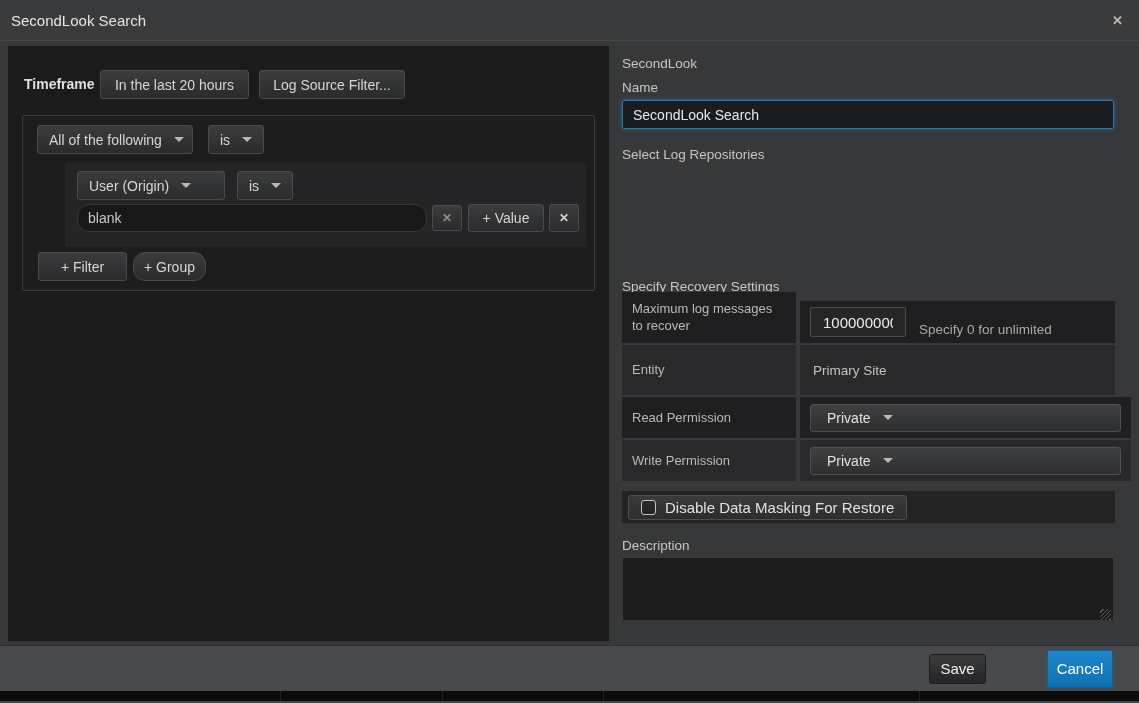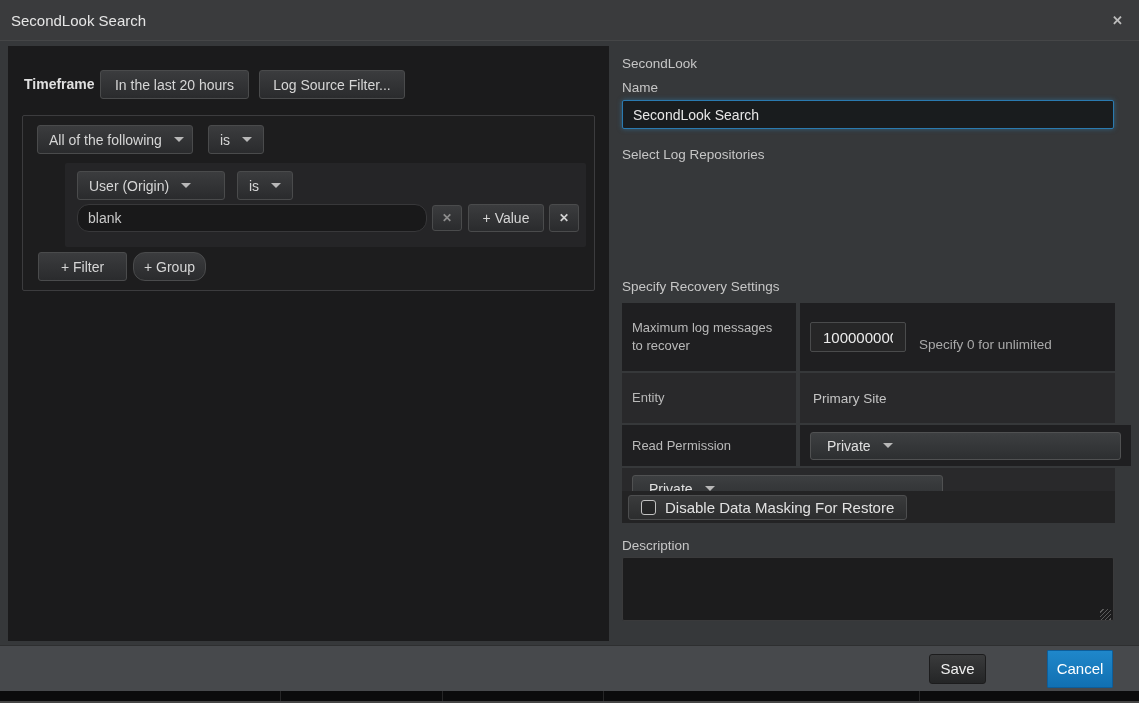--- a/index.html
+++ b/index.html
@@ -92,21 +92,21 @@
   .lbl-recovery { position:absolute; left:0; top:233px; }
   .settings-table { position:absolute; left:0; top:257px; width:493px; display:flex; flex-direction:column; gap:2px; }
   .trow { display:flex; gap:4px; }
   .trow .cell-label {
     width:174px; flex:none; display:flex; align-items:center;
     padding:8px 10px; font-size:13px; color:#b9b9b9; line-height:1.35;
   }
   .trow .cell-value { flex:1; display:flex; align-items:center; padding:6px 10px 6px 3px; }
   .row-dark  > div { background:#1f1f21; }
   .row-light > div { background:#29292b; }
-  .r1 { height:68px; } .r2 { height:50px; } .r3 { height:41px; } .r4 { height:41px; }
+  .r1 { height:40px;align-items:flex-end; } .r2 { height:50px; } .r3 { height:41px; } .r4 { height:41px; }
   .max-input {
     width:96px; height:30px; background:#262627; border:1px solid #4a4b4c; border-radius:2px;
     color:#ececec; font-size:15px; padding:0 12px; margin-left:7px;
     font-family:"Liberation Sans", sans-serif;
   }
   .hint { margin-left:13px; font-size:13.5px; color:#a9a9a9;margin-top:14px; }
   .entity-value { font-size:13.5px; color:#c4c4c4; padding-left:10px; }
   .perm-dd { width:311px; height:28px; margin-left:7px; font-size:14px; color:#e0e0e0; padding-left:16px;
              background:linear-gradient(to bottom,#3d3f41,#2d2f31); border:1px solid #505152; }
   .masking-strip { position:absolute; left:0; top:445px; width:493px; height:32px; background:#232324; }
@@ -216,20 +216,21 @@
       <div class="trow row-dark r3">
         <div class="cell-label">Read Permission</div>
         <div class="cell-value">
           <div class="btn dd perm-dd">
             <span>Private</span>
             <span class="caret"></span>
           </div>
         </div>
       </div>
       <div class="trow row-light r4">
+        <div class="cell-label">Write Permission</div>
         <div class="cell-value">
           <div class="btn dd perm-dd">
             <span>Private</span>
             <span class="caret"></span>
           </div>
         </div>
       </div>
     </div>
 
     <div class="masking-strip"></div>

